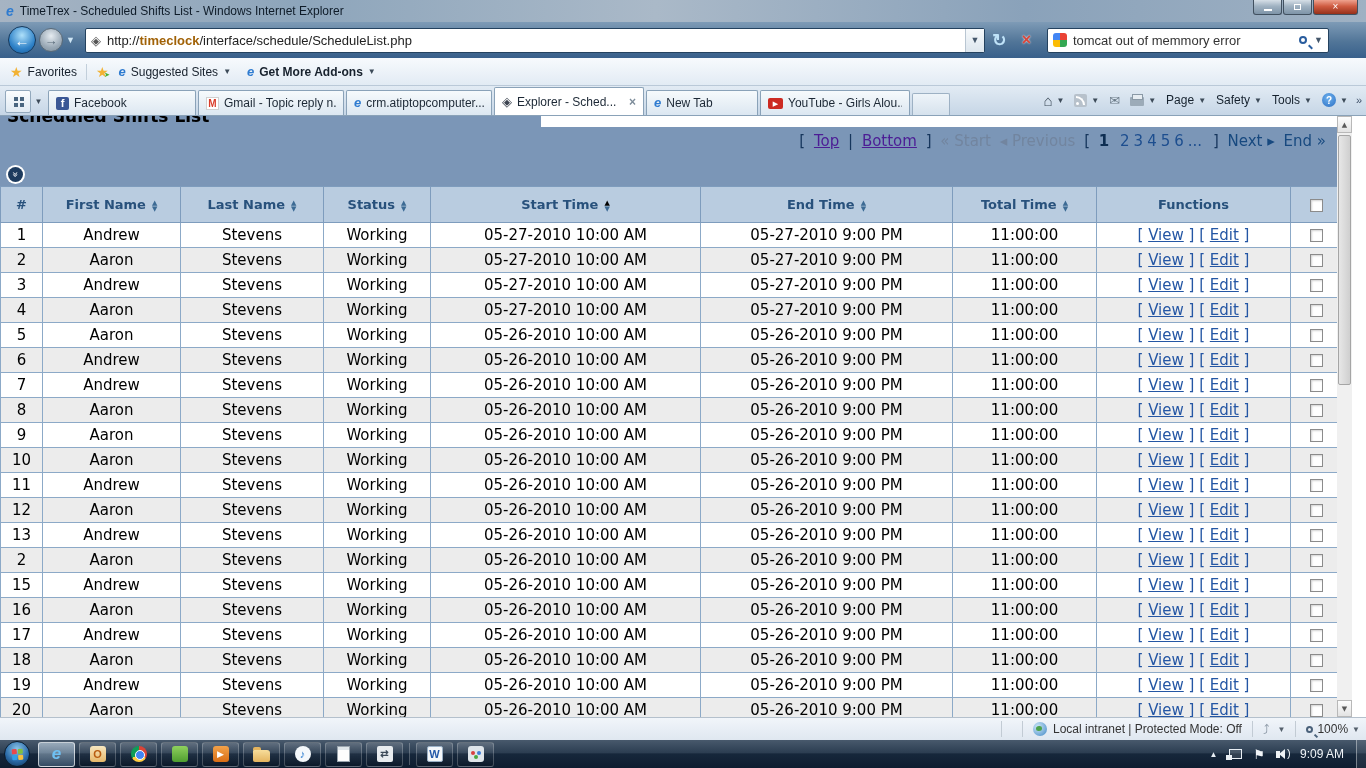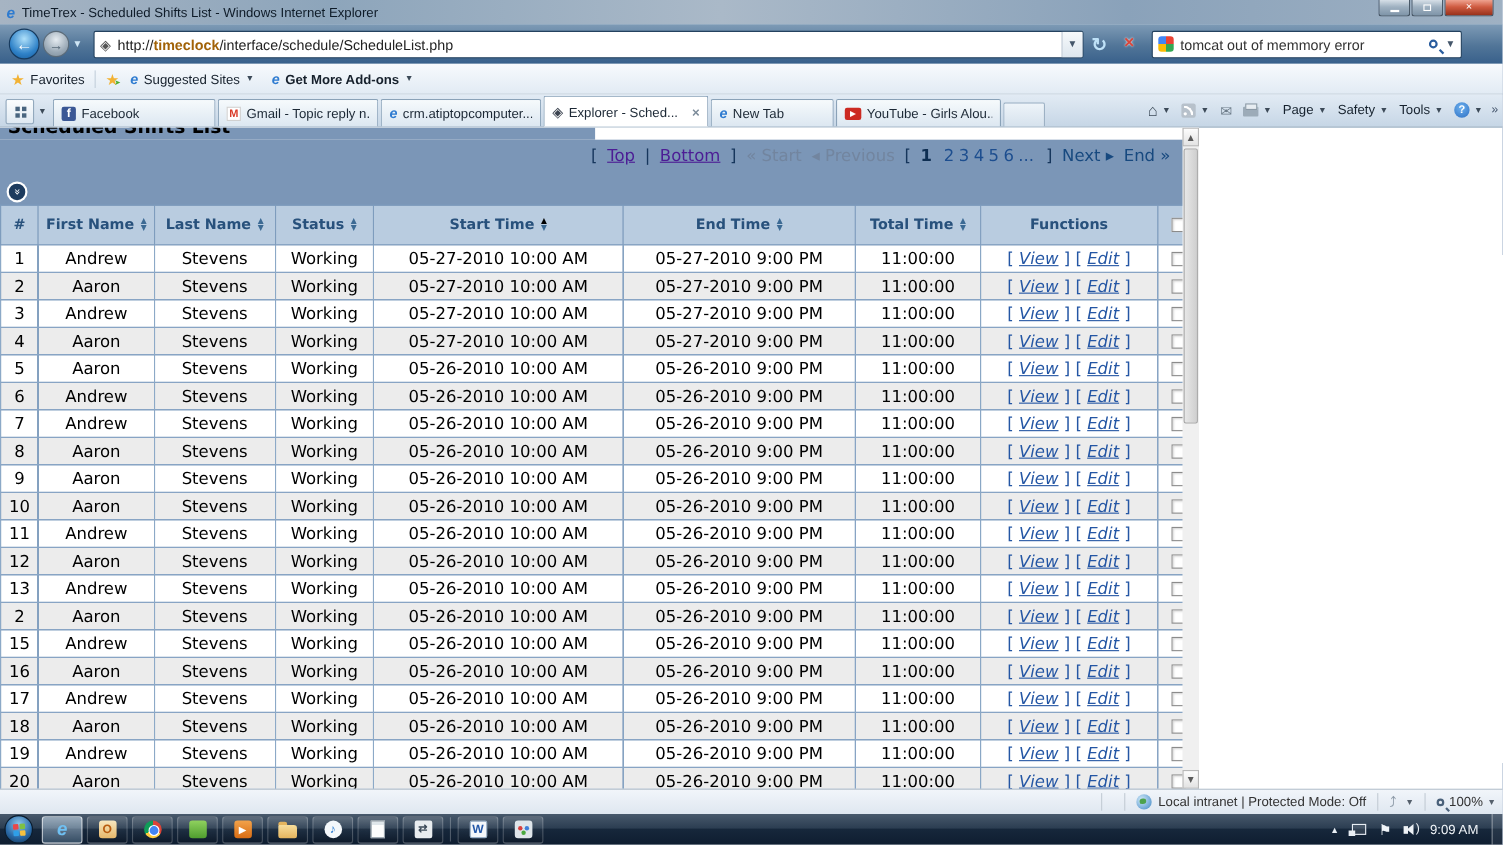--- a/index.html
+++ b/index.html
@@ -97,21 +97,21 @@
   .rss-glyph::before{content:"";position:absolute;left:2px;bottom:2px;width:3px;height:3px;background:#fff;border-radius:50%;}
   .rss-glyph::after{content:"";position:absolute;left:2px;bottom:2px;width:7px;height:7px;border-top:2px solid #fff;border-right:2px solid #fff;border-radius:0 9px 0 0;transform:rotate(0deg);}
   .mail-glyph{font-size:13px;color:#6c7b88;}
   .print-glyph{width:14px;height:9px;background:#9cabb8;border-radius:1px;position:relative;margin-top:3px;}
   .print-glyph::before{content:"";position:absolute;left:2px;top:-3px;width:9px;height:4px;background:#e7edf2;border:1px solid #8a99a6;}
   .help-glyph{width:14px;height:14px;border-radius:50%;background:radial-gradient(circle at 45% 35%,#6db1ef,#2d6fc2);color:#fff;
     font-size:10px;font-weight:bold;display:flex;align-items:center;justify-content:center;}
   .chev-more{color:#41526a;font-size:11px;margin-left:8px;}
 
   
-  .content{position:absolute;top:116px;left:0;width:1090px;height:601px;background:#fff;overflow:hidden;
+  .content{position:absolute;top:116px;left:0;width:1352px;height:601px;background:#fff;overflow:hidden;
     font-family:"DejaVu Sans",sans-serif;}
   .page-title-strip{position:absolute;top:0;left:0;width:541px;height:11px;background:#7b96b7;overflow:hidden;}
   .page-title{position:absolute;top:-10px;left:7px;font-size:17px;font-weight:bold;color:#000;white-space:nowrap;}
   .panel{position:absolute;top:11px;left:0;width:1351px;height:590px;background:#7b96b7;}
 
   
   .pagination{position:absolute;top:16px;right:24px;font-size:15px;color:#16365c;white-space:nowrap;}
   .pagination span{margin:0 2px;}
   .pg-br{color:#16365c;}
   .pg-link{color:#4c1d95;text-decoration:underline;}
@@ -132,21 +132,21 @@
   .shift-table{position:absolute;top:70px;left:0;border-collapse:collapse;table-layout:fixed;}
   .shift-table th{background:#b9cce0;color:#28517c;font-size:13px;font-weight:bold;height:36px;
     border:1px solid #7e9cbd;text-align:center;}
   .shift-table td{font-size:15px;color:#000;text-align:center;height:25px;border:1px solid #8ca9c7;
     background:#fff;white-space:nowrap;overflow:hidden;padding:0 2px;}
   .shift-table tr.alt td{background:#ececec;}
   .sort{display:inline-flex;flex-direction:column;vertical-align:middle;margin-left:6px;line-height:6px;}
   .sa{font-size:7px;color:#3c6a94;}
   .sa.active{color:#000;}
   .fn-br{color:#2456a4;}
-  .fn-link{color:#2456a4;text-decoration:underline;font-style:italic;}
+  .fn-link{color:#2456a4;text-decoration:underline;}
   .cbx{display:inline-block;width:13px;height:13px;background:#fff;border:1px solid #8b8b8b;
     box-shadow:inset 1px 1px 2px rgba(0,0,0,.18);vertical-align:middle;}
 
   
   .vscroll{position:absolute;top:0;right:0;width:15px;height:601px;background:#f0f0f0;}
   .vs-btn{position:absolute;left:0;width:15px;height:17px;background:linear-gradient(#fdfdfd,#e3e3e3);
     border:1px solid #b8b8b8;color:#5a5a5a;font-size:7px;display:flex;align-items:center;justify-content:center;}
   .vs-up{top:0;}
   .vs-dn{bottom:0;}
   .vs-thumb{position:absolute;left:1px;top:19px;width:13px;height:250px;background:linear-gradient(90deg,#e7e7e7,#cfcfcf);

